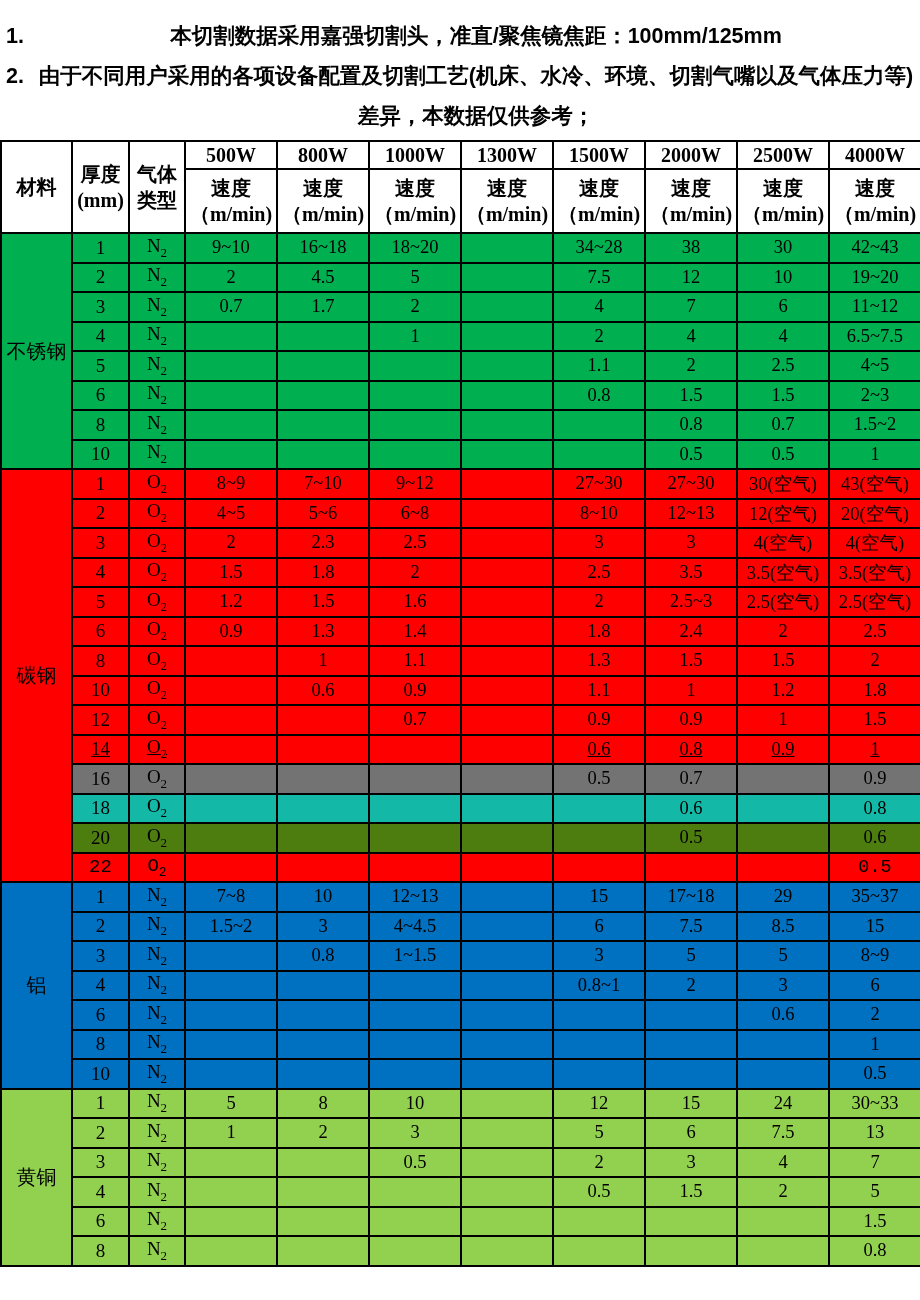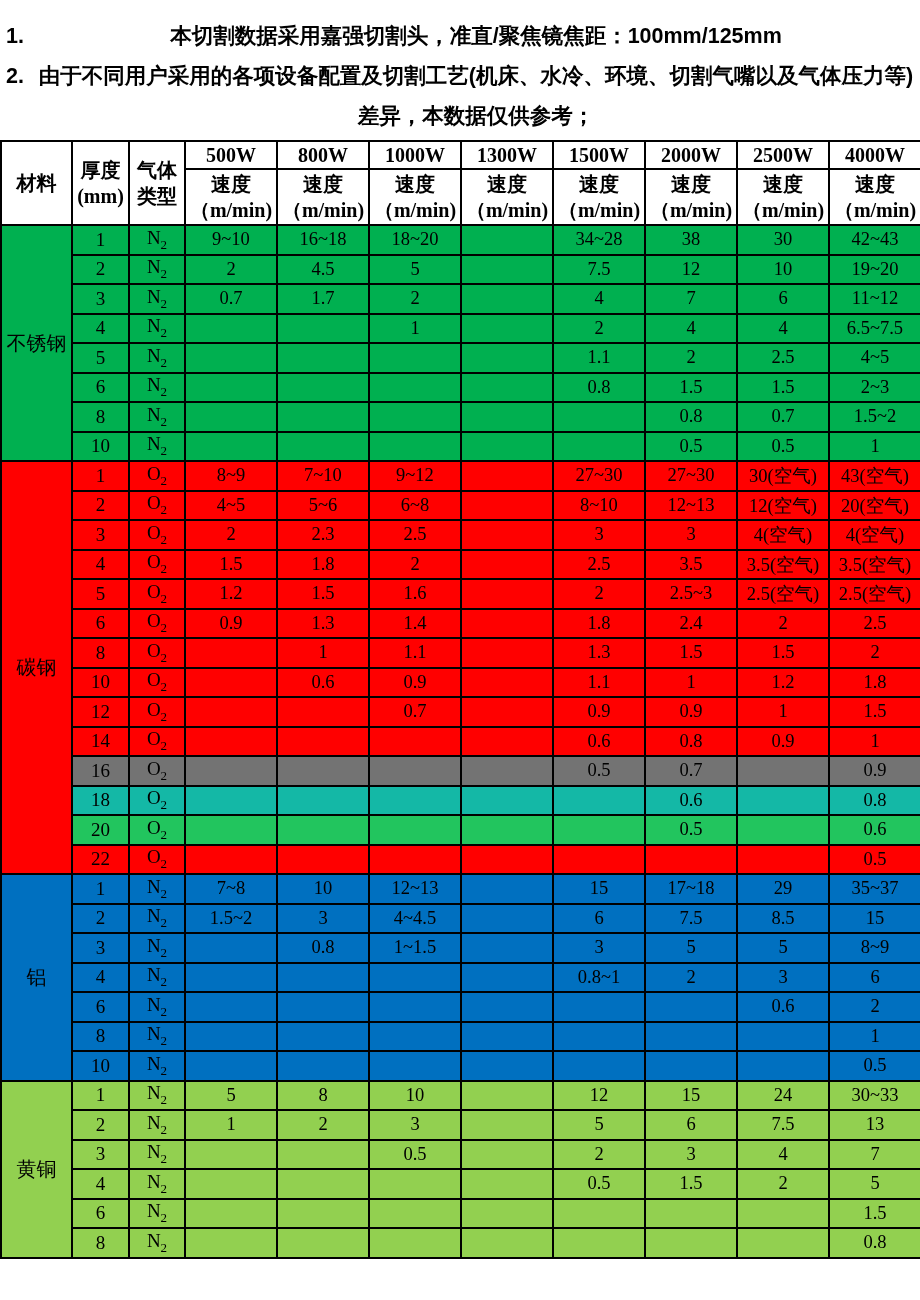--- a/index.html
+++ b/index.html
@@ -39,21 +39,21 @@
   table.cut th, table.cut td {
     border: 2px solid #000;
     text-align: center;
     vertical-align: middle;
     padding: 0;
     overflow: hidden;
   }
   thead th { background: #ffffff; font-weight: bold; }
   tr.power-row { height: 28px; }
   tr.power-row th { font-size: 20px; }
-  tr.speed-row { height: 56px; }
+  tr.speed-row { height: 64px; }
   .two-line { line-height: 26px; font-size: 20px; }
   tbody tr { height: 29.5px; }
   td.mat { font-size: 20px; }
   td.thick, td.gas, td.val { font-size: 19px; }
   td.gas sub { font-size: 13px; }
   td.val { font-size: 18.5px; letter-spacing: 0; white-space: nowrap; }
 </style>
 </head>
 <body>
 
@@ -316,21 +316,21 @@
           <td class="gas"><span>O</span><sub>2</sub></td>
           <td class="val"></td>
           <td class="val"></td>
           <td class="val">0.7</td>
           <td class="val"></td>
           <td class="val">0.9</td>
           <td class="val">0.9</td>
           <td class="val">1</td>
           <td class="val">1.5</td>
         </tr>
-        <tr style="background: rgb(255, 0, 0);">
+        <tr style="background: rgb(255, 0, 0); text-decoration: underline;">
           <td class="thick">14</td>
           <td class="gas"><span>O</span><sub>2</sub></td>
           <td class="val"></td>
           <td class="val"></td>
           <td class="val"></td>
           <td class="val"></td>
           <td class="val">0.6</td>
           <td class="val">0.8</td>
           <td class="val">0.9</td>
           <td class="val">1</td>
@@ -352,33 +352,33 @@
           <td class="gas"><span>O</span><sub>2</sub></td>
           <td class="val"></td>
           <td class="val"></td>
           <td class="val"></td>
           <td class="val"></td>
           <td class="val"></td>
           <td class="val">0.6</td>
           <td class="val"></td>
           <td class="val">0.8</td>
         </tr>
-        <tr style="background: #22c55e;">
+        <tr style="background: #4d7c0f;">
           <td class="thick">20</td>
           <td class="gas"><span>O</span><sub>2</sub></td>
           <td class="val"></td>
           <td class="val"></td>
           <td class="val"></td>
           <td class="val"></td>
           <td class="val"></td>
           <td class="val">0.5</td>
           <td class="val"></td>
           <td class="val">0.6</td>
         </tr>
-        <tr style="background: rgb(255, 0, 0);">
+        <tr style="background: rgb(255, 0, 0); font-family: Liberation Mono, monospace;">
           <td class="thick">22</td>
           <td class="gas"><span>O</span><sub>2</sub></td>
           <td class="val"></td>
           <td class="val"></td>
           <td class="val"></td>
           <td class="val"></td>
           <td class="val"></td>
           <td class="val"></td>
           <td class="val"></td>
           <td class="val">0.5</td>

